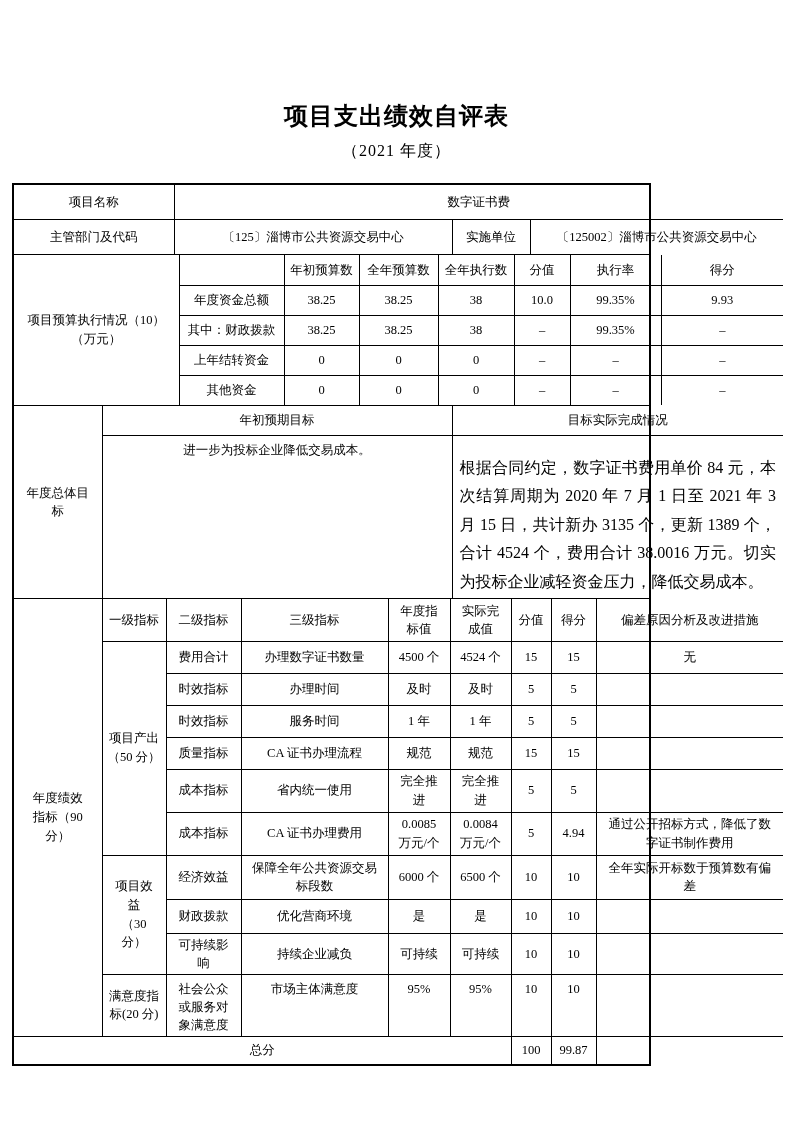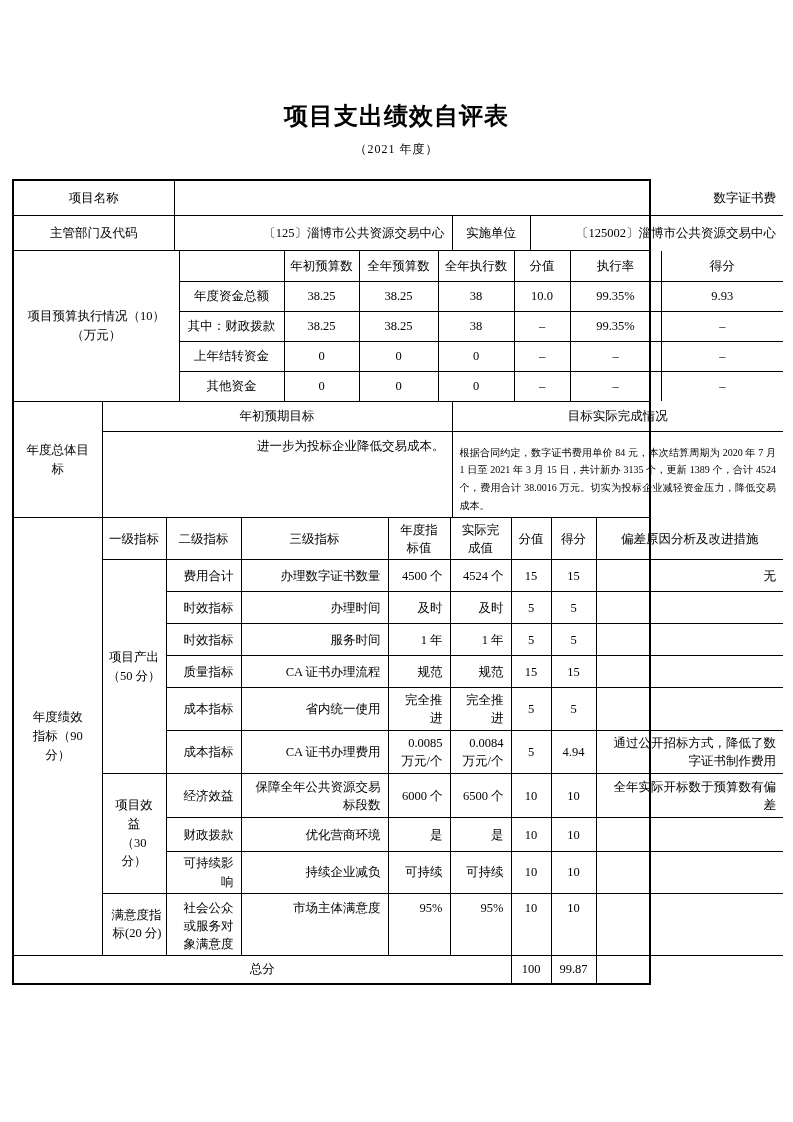--- a/index.html
+++ b/index.html
@@ -6,21 +6,21 @@
   .page{
     position:relative;
     width:793px;height:1122px;
     background:#ffffff;
     font-family:"Liberation Serif","DejaVu Serif",serif;
     color:#000;
     overflow:hidden;
   }
   .doc-header{padding-top:101px;text-align:center;}
   .doc-title{font-size:24px;font-weight:bold;letter-spacing:1px;line-height:1.3;}
-  .doc-subtitle{font-size:12px;margin-top:9px;letter-spacing:1px;font-family:Liberation Serif, serif;}
+  .doc-subtitle{font-size:16px;margin-top:9px;letter-spacing:1px;font-family:Liberation Serif, serif;}
   .table-wrap{
     box-sizing:border-box;
     width:639px;
     margin:21px 0 0 12px;
     border:2px solid #000;
   }
   .section + .section{border-top:1px solid #000;}
   table{
     width:769px;
     border-collapse:collapse;
@@ -30,23 +30,23 @@
   }
   td{
     border:1px solid #000;
     padding:2px 5px;
     text-align:center;
     vertical-align:middle;
     line-height:1.45;
     word-break:break-all;
     overflow:hidden;
   }
-  td.l{text-align:right;padding-left:7px;padding-right:7px;}
+  td.l{text-align:center;padding-left:7px;padding-right:7px;}
   td.t{vertical-align:top;padding-top:5px;}
-  td.just{text-align:justify;line-height:1.78;font-size:10px;padding:12px 7px 2px 7px;}
+  td.just{text-align:justify;line-height:1.78;font-size:16px;padding:18px 7px 2px 7px;}
   .two-line span{display:block;line-height:1.5;}
   .pad8{padding-left:8px;padding-right:8px;}
   .page-number{
     position:absolute;top:1052px;left:0;width:100%;
     text-align:center;font-size:14px;letter-spacing:1px;
   }
 </style>
 </head>
 <body>
 

